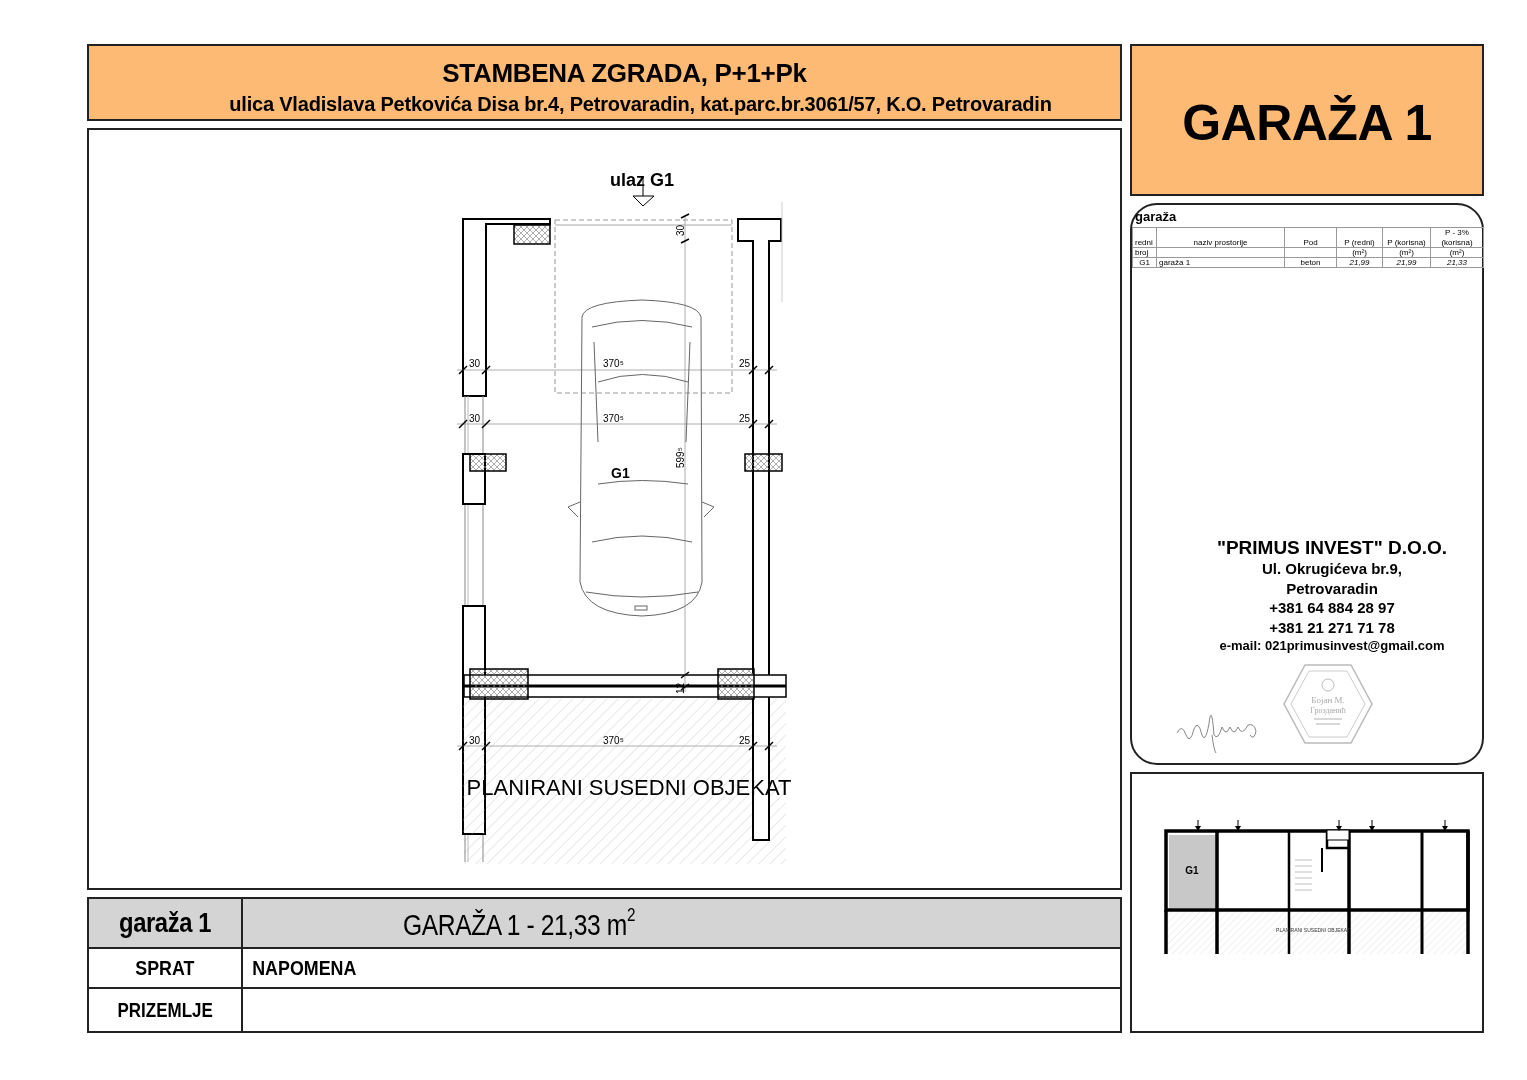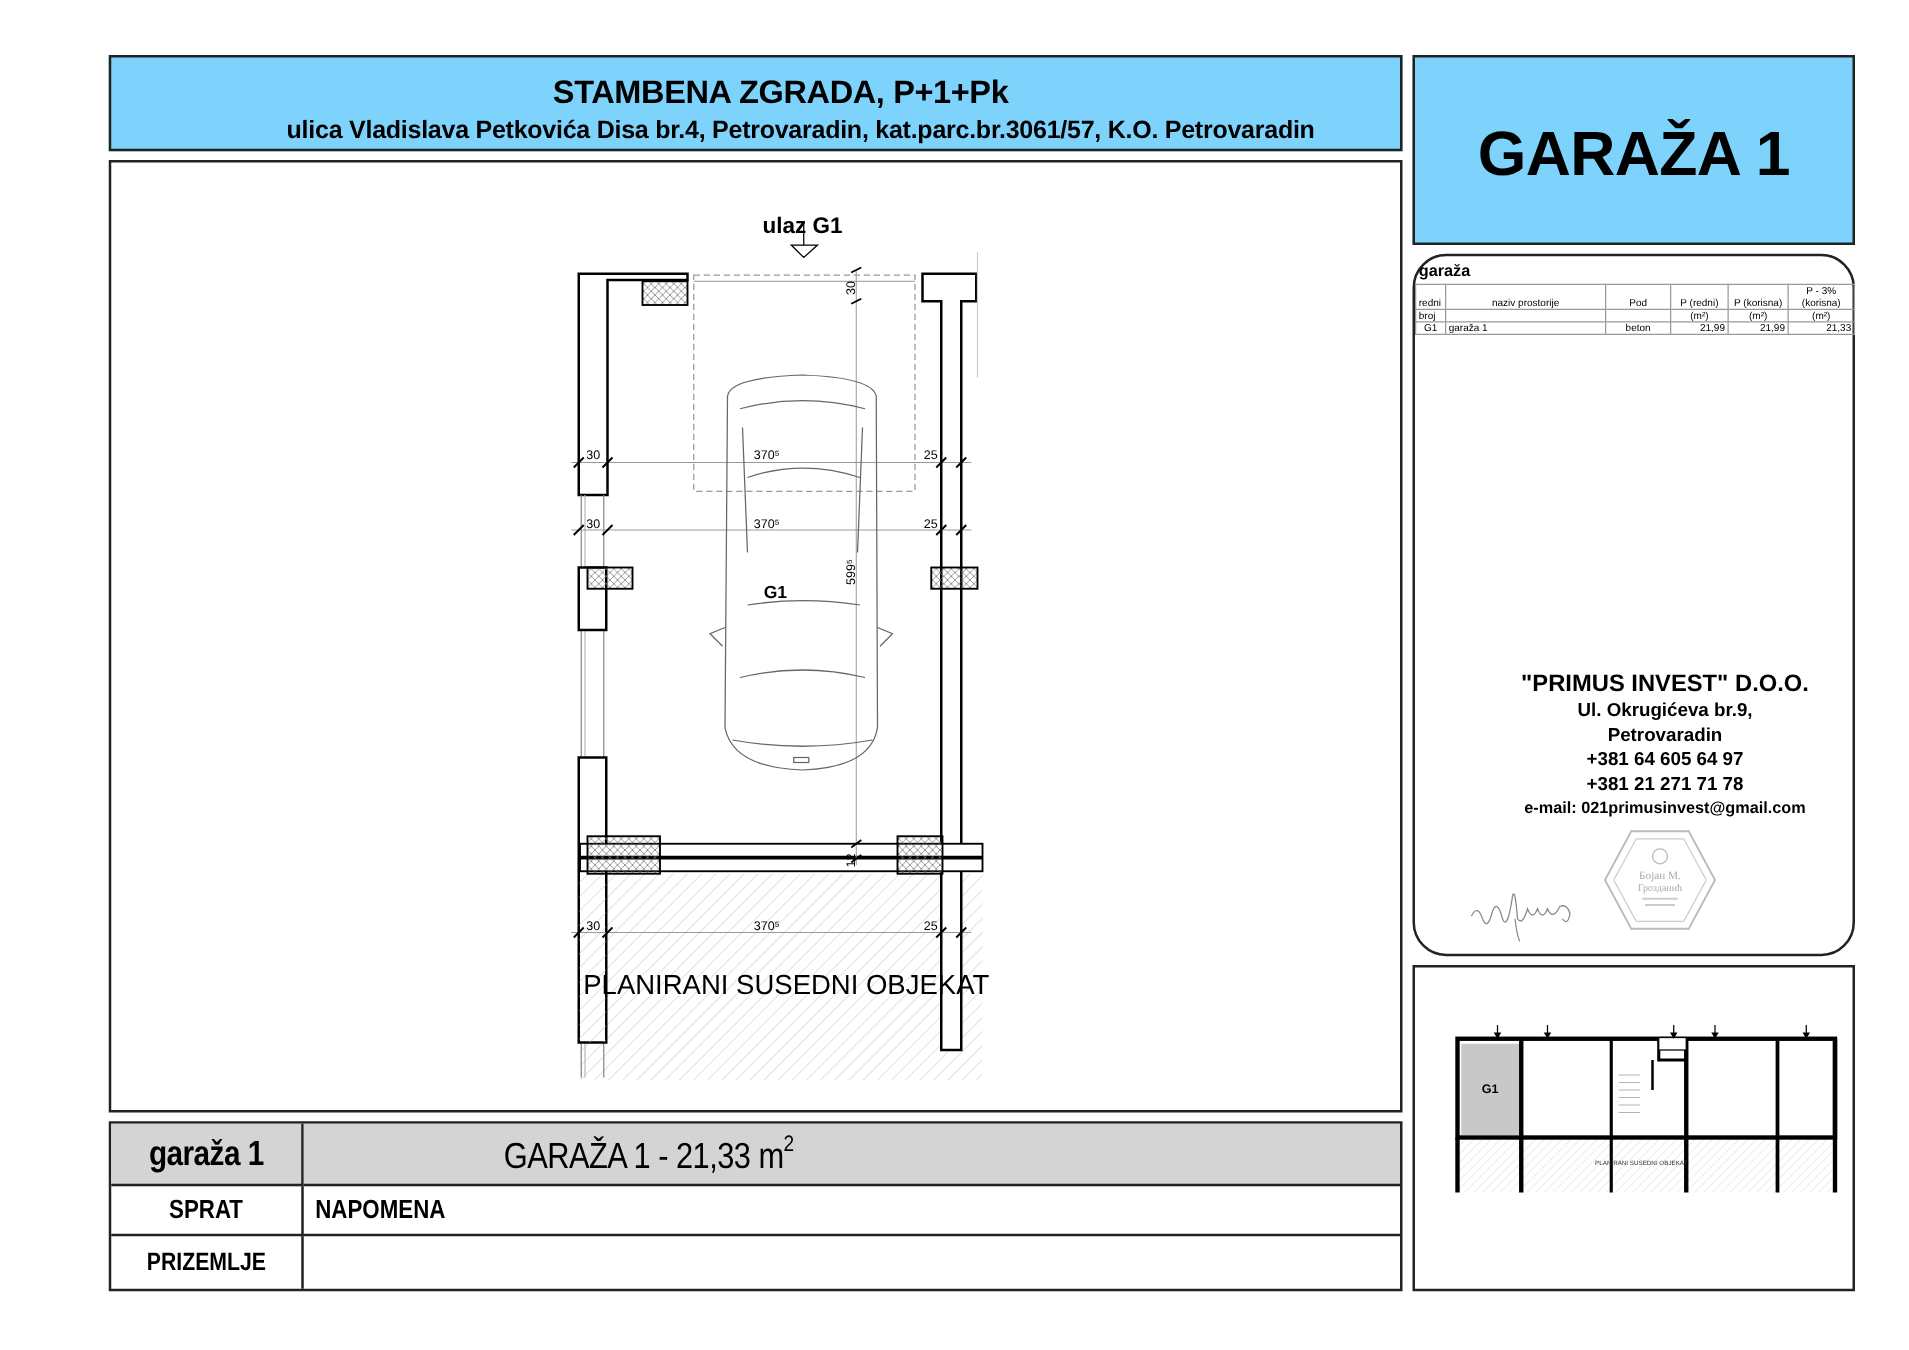--- a/index.html
+++ b/index.html
@@ -1,36 +1,36 @@
 <!DOCTYPE html>
 <html><head>
 <meta charset="utf-8">
 <style>
   * { box-sizing: border-box; margin: 0; padding: 0; }
   html, body { width: 1527px; height: 1080px; background: #ffffff; overflow: hidden; }
   body { position: relative; font-family: "Liberation Sans", sans-serif; color: #000; }
   .box { position: absolute; border: 2px solid #222; }
-  .gray { background: #7dd3fc; }
+  .gray { background: #fdba74; }
 
   #header-box { left: 87px; top: 44px; width: 1035px; height: 77px; }
   #header-title { position: absolute; left: 0; width: 100%; top: 12px; text-align: center; font-weight: bold; font-size: 26px; padding-left: 40px; letter-spacing: -0.3px; }
   #header-address { position: absolute; left: 0; width: 100%; top: 47px; text-align: center; font-weight: bold; font-size: 20px; padding-left: 72px; letter-spacing: -0.2px; }
 
   #drawing-box { left: 87px; top: 128px; width: 1035px; height: 762px; }
   #drawing-svg { position: absolute; left: 0; top: 0; }
 
   #title-box { left: 1130px; top: 44px; width: 354px; height: 152px; }
   #big-title { position: absolute; left: 0; width: 100%; top: 48px; text-align: center; font-weight: bold; font-size: 50px; letter-spacing: -0.5px; }
 
   #info-box { left: 1130px; top: 203px; width: 354px; height: 562px; border-radius: 27px; }
   #room-table-title { position: absolute; left: 3px; top: 4px; font-weight: bold; font-size: 13px; }
   table.rooms { position: absolute; left: 0; top: 22px; width: 352px; border-collapse: collapse; font-size: 8px; }
   table.rooms td { border: 1px solid #999; padding: 0 2px; height: 10px; white-space: nowrap; }
   table.rooms .c { text-align: center; }
-  table.rooms .r { text-align: right; }
+  table.rooms .r { text-align: center; font-style: italic; }
   table.rooms .nb { border-bottom: none; }
   table.rooms .nt { border-top: none; }
 
   #company { position: absolute; left: 60px; width: 280px; top: 332px; text-align: center; }
   #company-name { font-weight: bold; font-size: 19px; }
   .company-line { font-weight: bold; font-size: 15px; line-height: 19.5px; }
   #company-email { font-weight: bold; font-size: 13px; line-height: 18px; }
 
   #stamp { position: absolute; left: 150px; top: 458px; }
   #signature { position: absolute; left: 40px; top: 500px; }
@@ -198,21 +198,21 @@
       <td class="r">21,99</td>
       <td class="r">21,33</td>
     </tr>
   </tbody>
     </table>
 
   <div id="company">
     <div id="company-name">"PRIMUS INVEST" D.O.O.</div>
     <div class="company-line">Ul. Okrugićeva br.9,</div>
     <div class="company-line">Petrovaradin</div>
-    <div class="company-line">+381 64 605 64 97</div>
+    <div class="company-line">+381 64 884 28 97</div>
     <div class="company-line">+381 21 271 71 78</div>
     <div id="company-email">e-mail: 021primusinvest@gmail.com</div>
   </div>
 
   <svg id="stamp" width="92" height="82" viewBox="0 0 92 82">
     <polygon points="23,2 69,2 90,41 69,80 23,80 2,41" fill="none" stroke="#bbb" stroke-width="1.5"></polygon>
     <polygon points="27,8 65,8 83,41 65,74 27,74 9,41" fill="none" stroke="#ccc" stroke-width="1"></polygon>
     <circle cx="46" cy="22" r="6" fill="none" stroke="#bbb" stroke-width="1"></circle>
     <text x="46" y="40" text-anchor="middle" font-family="Liberation Serif, serif" font-size="9" fill="#aaa">Бојан М.</text>
     <text x="46" y="50" text-anchor="middle" font-family="Liberation Serif, serif" font-size="8" fill="#aaa">Грозданић</text>

